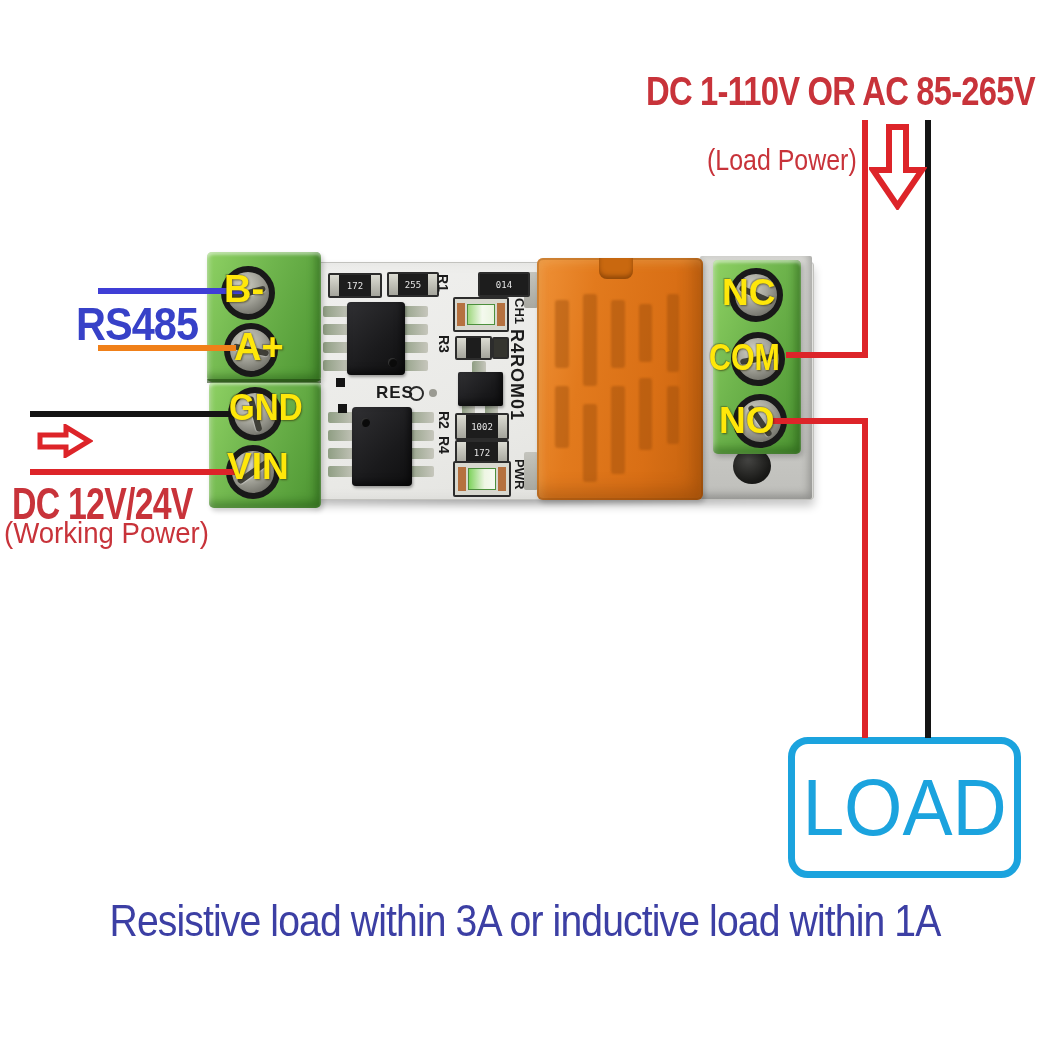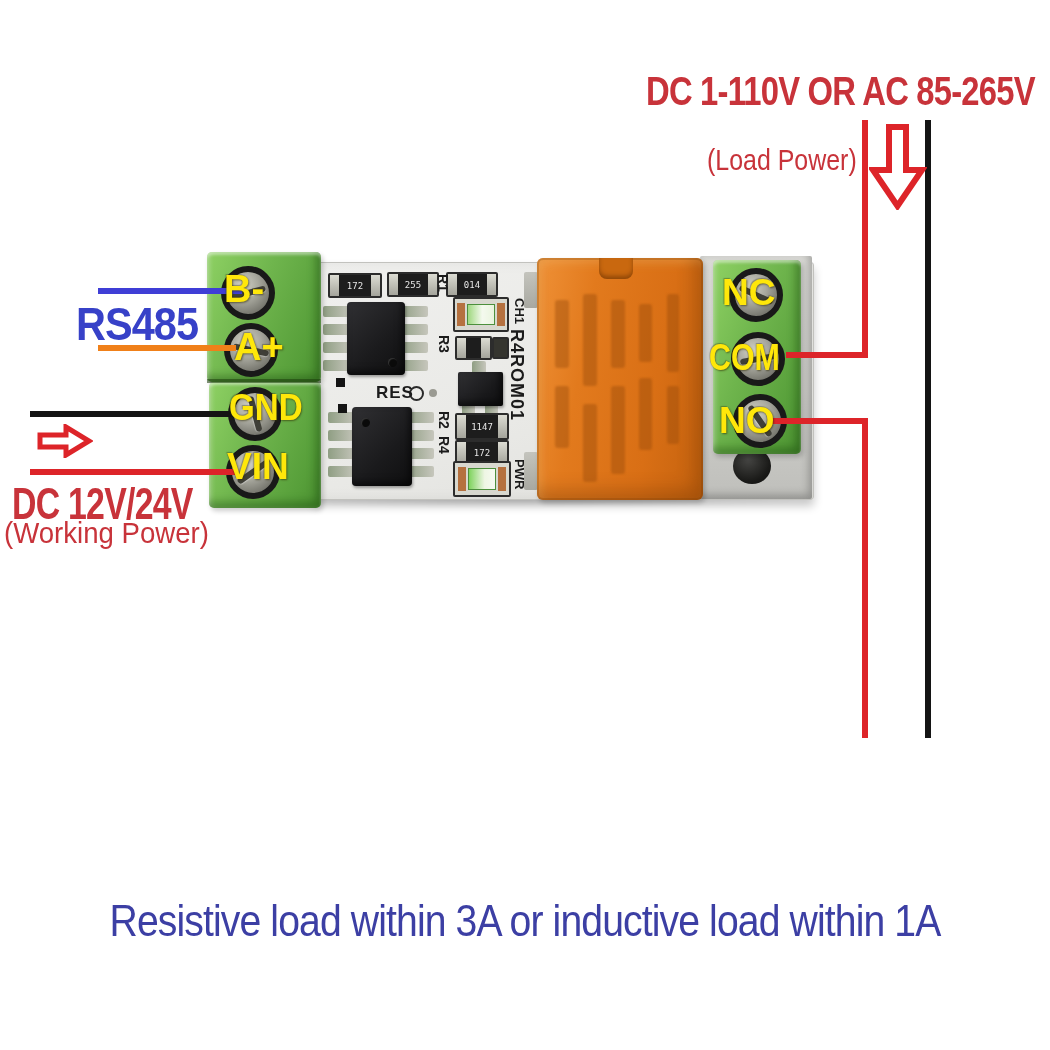--- a/index.html
+++ b/index.html
@@ -111,38 +111,38 @@
   <div class="smd" style="left:328px;top:273px;width:50px;height:21px;">
     <div class="end"></div>
       <div class="bdy">172</div>
       <div class="end"></div>
   </div>
   <div class="smd" style="left:387px;top:272px;width:48px;height:21px;">
     <div class="end"></div>
       <div class="bdy">255</div>
       <div class="end"></div>
   </div>
-  <div class="smd" style="left:446px;top:272px;width:48px;height:21px;">
+  <div class="smd" style="left:478px;top:272px;width:48px;height:21px;flex-direction:column;">
     <div class="end"></div>
       <div class="bdy">014</div>
       <div class="end"></div>
   </div>
 
   <div class="smd" style="left:455px;top:336px;width:33px;height:20px;">
     <div class="end"></div>
       <div class="bdy"></div>
       <div class="end"></div>
   </div>
   <div class="smd" style="left:492px;top:337px;width:13px;height:18px;">
     <div class="bdy" style="background:#35352f;"></div>
   </div>
 
   <div class="smd" style="left:455px;top:413px;width:50px;height:23px;">
     <div class="end"></div>
-      <div class="bdy">1147</div>
+      <div class="bdy">1002</div>
       <div class="end"></div>
   </div>
   <div class="smd" style="left:455px;top:440px;width:50px;height:21px;">
     <div class="end"></div>
       <div class="bdy">172</div>
       <div class="end"></div>
   </div>
 
   <div class="ledframe" style="left:453px;top:297px;width:52px;height:31px;">
     <div class="pad"></div>
@@ -243,16 +243,19 @@
     </div>
 
   <div class="ylabel" style="left:224px;top:270px;font-size:38px;">B-</div>
   <div class="ylabel" style="left:234px;top:328px;font-size:38px;">A+</div>
   <div class="ylabel" style="left:229px;top:390px;font-size:36px;transform:scaleX(.92);transform-origin:left top;">GND</div>
   <div class="ylabel" style="left:227px;top:448px;font-size:37px;">VIN</div>
   <div class="ylabel" style="left:722px;top:274px;font-size:37px;">NC</div>
   <div class="ylabel" style="left:709px;top:339px;font-size:37px;transform:scaleX(.82);transform-origin:left top;">COM</div>
   <div class="ylabel" style="left:719px;top:402px;font-size:37px;">NO</div>
 
+  <div class="loadbox">
+    <span class="t-cyan">LOAD</span>
+  </div>
 
   <div class="ann t-violet" style="left:25px;top:899px;width:1000px;text-align:center;font-size:44px;letter-spacing:-1px;transform:scaleX(.89);transform-origin:center top;">Resistive load within 3A or inductive load within 1A</div>
 
 </div>
 
 </body></html>

